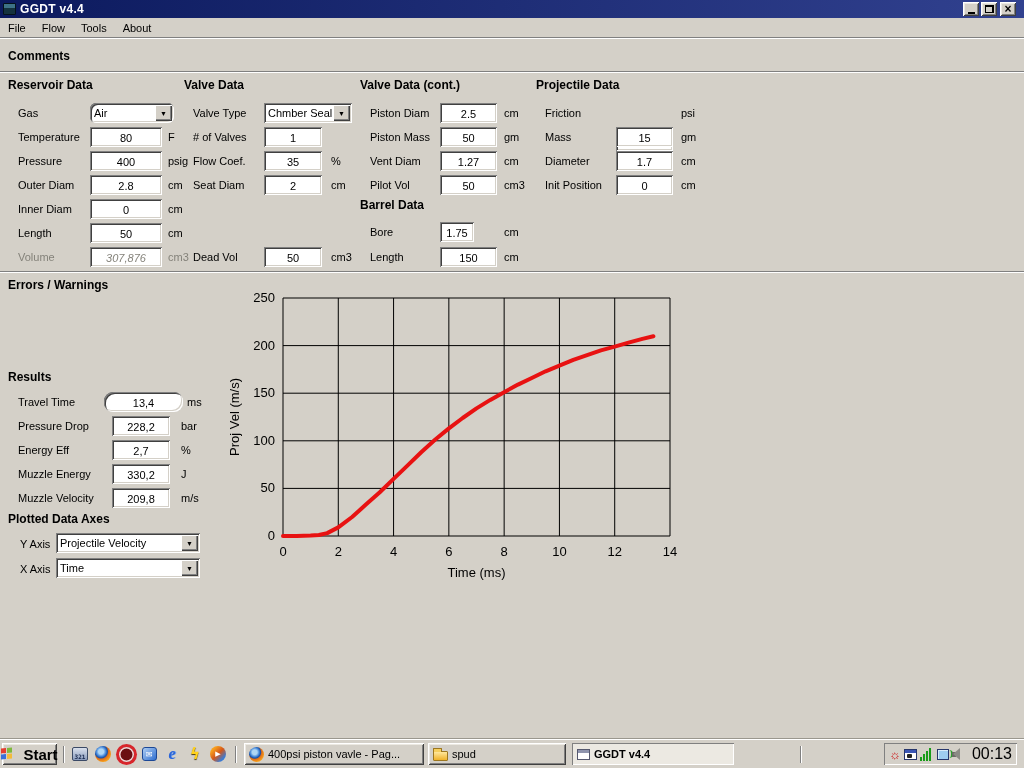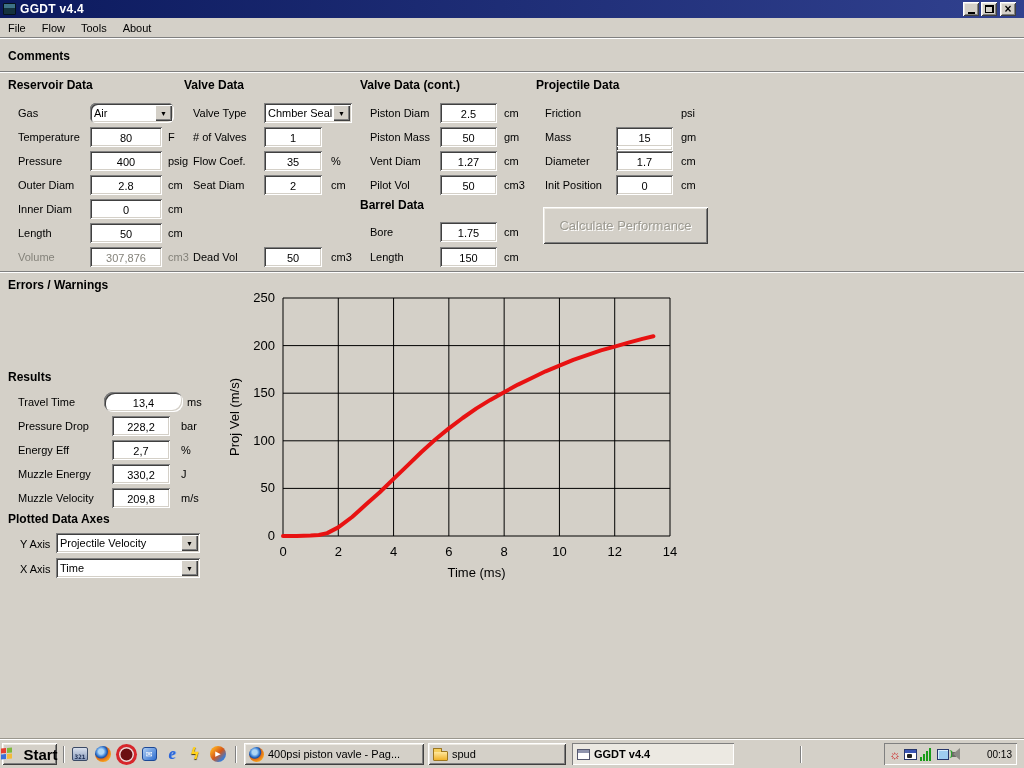--- a/index.html
+++ b/index.html
@@ -33,21 +33,21 @@
   .menu-item { padding:2px 8px; }
   .hdivider { position:absolute; height:2px; border-top:1px solid #808080; border-bottom:1px solid #fff; }
   #menu-sep { left:0; top:37px; width:1024px; }
 
   
   .sect-title { position:absolute; font-weight:bold; font-size:12px; }
   .lbl { position:absolute; white-space:nowrap; }
   .unit { position:absolute; white-space:nowrap; }
   .field { position:absolute; height:20px; text-align:center; font:11px "Liberation Sans",sans-serif; background:#fff; border:none;
     box-shadow: inset 1px 1px 0 #808080, inset -1px -1px 0 #fff, inset 2px 2px 0 #404040, inset -2px -2px 0 #d4d0c8; padding-top:2px; }
-  .field.disabled { color:#84827a; }
+  .field.disabled { color:#84827a;font-style:italic; }
   .lbl.disabled, .unit.disabled { color:#84827a; }
   .dropdown { position:absolute; height:20px; background:#fff;
     box-shadow: inset 1px 1px 0 #808080, inset -1px -1px 0 #fff, inset 2px 2px 0 #404040, inset -2px -2px 0 #d4d0c8; }
   .dd-text { position:absolute; left:4px; top:4px; white-space:nowrap; }
   .dd-btn { position:absolute; right:2px; top:2px; bottom:2px; width:17px; background:#d4d0c8;
     box-shadow: inset 1px 1px 0 #fff, inset -1px -1px 0 #404040, inset -2px -2px 0 #808080;
     display:flex; align-items:center; justify-content:center; font-size:7px; }
 
   #calc-btn { position:absolute; left:543px; top:207px; width:165px; height:37px; font-size:13px; color:#9c9a91;
     text-shadow:1px 1px 0 #fff; display:flex; align-items:center; justify-content:center; }
@@ -69,21 +69,21 @@
   #start-btn { position:absolute; left:2px; top:3px; width:55px; height:22px; display:flex; align-items:center; justify-content:center; gap:11px; font-weight:bold; font-size:15px; }
   .startflag { width:12px; height:12px; display:grid; grid-template-columns:5px 5px; grid-template-rows:5px 5px; gap:1px; transform:skewY(-6deg); }
   .startflag i:nth-child(1){background:#e33e30;} .startflag i:nth-child(2){background:#7eb93c;}
   .startflag i:nth-child(3){background:#3a6fd8;} .startflag i:nth-child(4){background:#f2bb3a;}
   .vdivider { position:absolute; top:6px; height:17px; width:2px; border-left:1px solid #808080; border-right:1px solid #fff; }
   .ql { position:absolute; top:5px; width:18px; height:18px; display:flex; align-items:center; justify-content:center; }
   .task-btn { position:absolute; top:3px; height:22px; display:flex; align-items:center; gap:4px; padding:0 5px; overflow:hidden; white-space:nowrap; }
   .task-btn.active { font-weight:bold; }
   #tray { position:absolute; right:7px; top:3px; width:133px; height:22px;
     box-shadow: inset 1px 1px 0 #808080, inset -1px -1px 0 #fff; display:flex; align-items:center; gap:3px; padding:0 5px; }
-  #tray-clock { margin-left:auto; font-size:10px; }
+  #tray-clock { margin-left:auto; font-size:16px; }
 
   
   .i-mpc { width:16px; height:14px; background:linear-gradient(#d9e0ec,#8b9cbd); border:1px solid #3b4a66; border-radius:2px;
     color:#15254a; font:bold 6px "DejaVu Sans Mono",monospace; display:flex; align-items:flex-end; justify-content:center; }
   .i-ff { width:16px; height:16px; border-radius:50%;
     background:radial-gradient(circle at 38% 35%, #aed6f5 0 18%, #3f83d8 34%, #1c50a2 44%, #e0701a 52%, #f9a31a 74%, #c95c10 100%); }
   .i-opera { width:15px; height:15px; border-radius:50%; background:#6b0f12; box-shadow:0 0 0 3px #d8262b, inset 0 0 0 1.5px #f3d9d9; }
   .i-oe { width:15px; height:14px; border-radius:3px; background:linear-gradient(135deg,#aecdf2,#2f6fd0); border:1px solid #1c4896;
     color:#fff; font-size:8px; display:flex; align-items:center; justify-content:center; }
   .i-ie { color:#2b65d9; font:italic bold 16px "Liberation Serif",serif; text-shadow:1px 0 0 #7aa6e8; }
@@ -190,39 +190,38 @@
   <span class="unit" style="left:504px; top:131px;">gm</span>
   <span class="lbl" style="left:370px; top:155px;">Vent Diam</span>
   <input class="field" style="left: 440px; top: 151px; width: 57px;" value="1.27">
   <span class="unit" style="left:504px; top:155px;">cm</span>
   <span class="lbl" style="left:370px; top:179px;">Pilot Vol</span>
   <input class="field" style="left: 440px; top: 175px; width: 57px;" value="50">
   <span class="unit" style="left:504px; top:179px;">cm3</span>
 
   <span class="sect-title" style="left:360px; top:198px;">Barrel Data</span>
   <span class="lbl" style="left:370px; top:226px;">Bore</span>
-  <input class="field" style="left: 440px; top: 222px; width: 57px;" value="1.75">
+  <input class="field" style="left: 440px; top: 222px; width: 34px;" value="1.75">
   <span class="unit" style="left:504px; top:226px;">cm</span>
   <span class="lbl" style="left:370px; top:251px;">Length</span>
   <input class="field" style="left: 440px; top: 247px; width: 57px;" value="150">
   <span class="unit" style="left:504px; top:251px;">cm</span>
 
   <span class="lbl" style="left:545px; top:107px;">Friction</span>
   <input class="field" style="left: 616px; top: 103px; width: 57px; margin-top: 28px;" value="0.5">
   <span class="unit" style="left:681px; top:107px;">psi</span>
   <span class="lbl" style="left:545px; top:131px;">Mass</span>
   <input class="field" style="left: 616px; top: 127px; width: 57px;" value="15">
   <span class="unit" style="left:681px; top:131px;">gm</span>
   <span class="lbl" style="left:545px; top:155px;">Diameter</span>
   <input class="field" style="left: 616px; top: 151px; width: 57px;" value="1.7">
   <span class="unit" style="left:681px; top:155px;">cm</span>
   <span class="lbl" style="left:545px; top:179px;">Init Position</span>
   <input class="field" style="left: 616px; top: 175px; width: 57px;" value="0">
   <span class="unit" style="left:681px; top:179px;">cm</span>
-  <div id="calc-btn" class="raised">Calculate Performance</div>
 
   <div class="hdivider" style="left:0; top:271px; width:1024px;"></div>
 
   <span class="sect-title" style="left:8px; top:278px;">Errors / Warnings</span>
 
   <span class="sect-title" style="left:8px; top:370px;">Results</span>
   <span class="lbl" style="left:18px; top:396px;">Travel Time</span>
   <input class="field" style="left: 104px; top: 392px; width: 79px; border-radius: 9px;" value="13,4">
   <span class="unit" style="left:181px; top:396px;padding-left:6px;">ms</span>
   <span class="lbl" style="left:18px; top:420px;">Pressure Drop</span>

